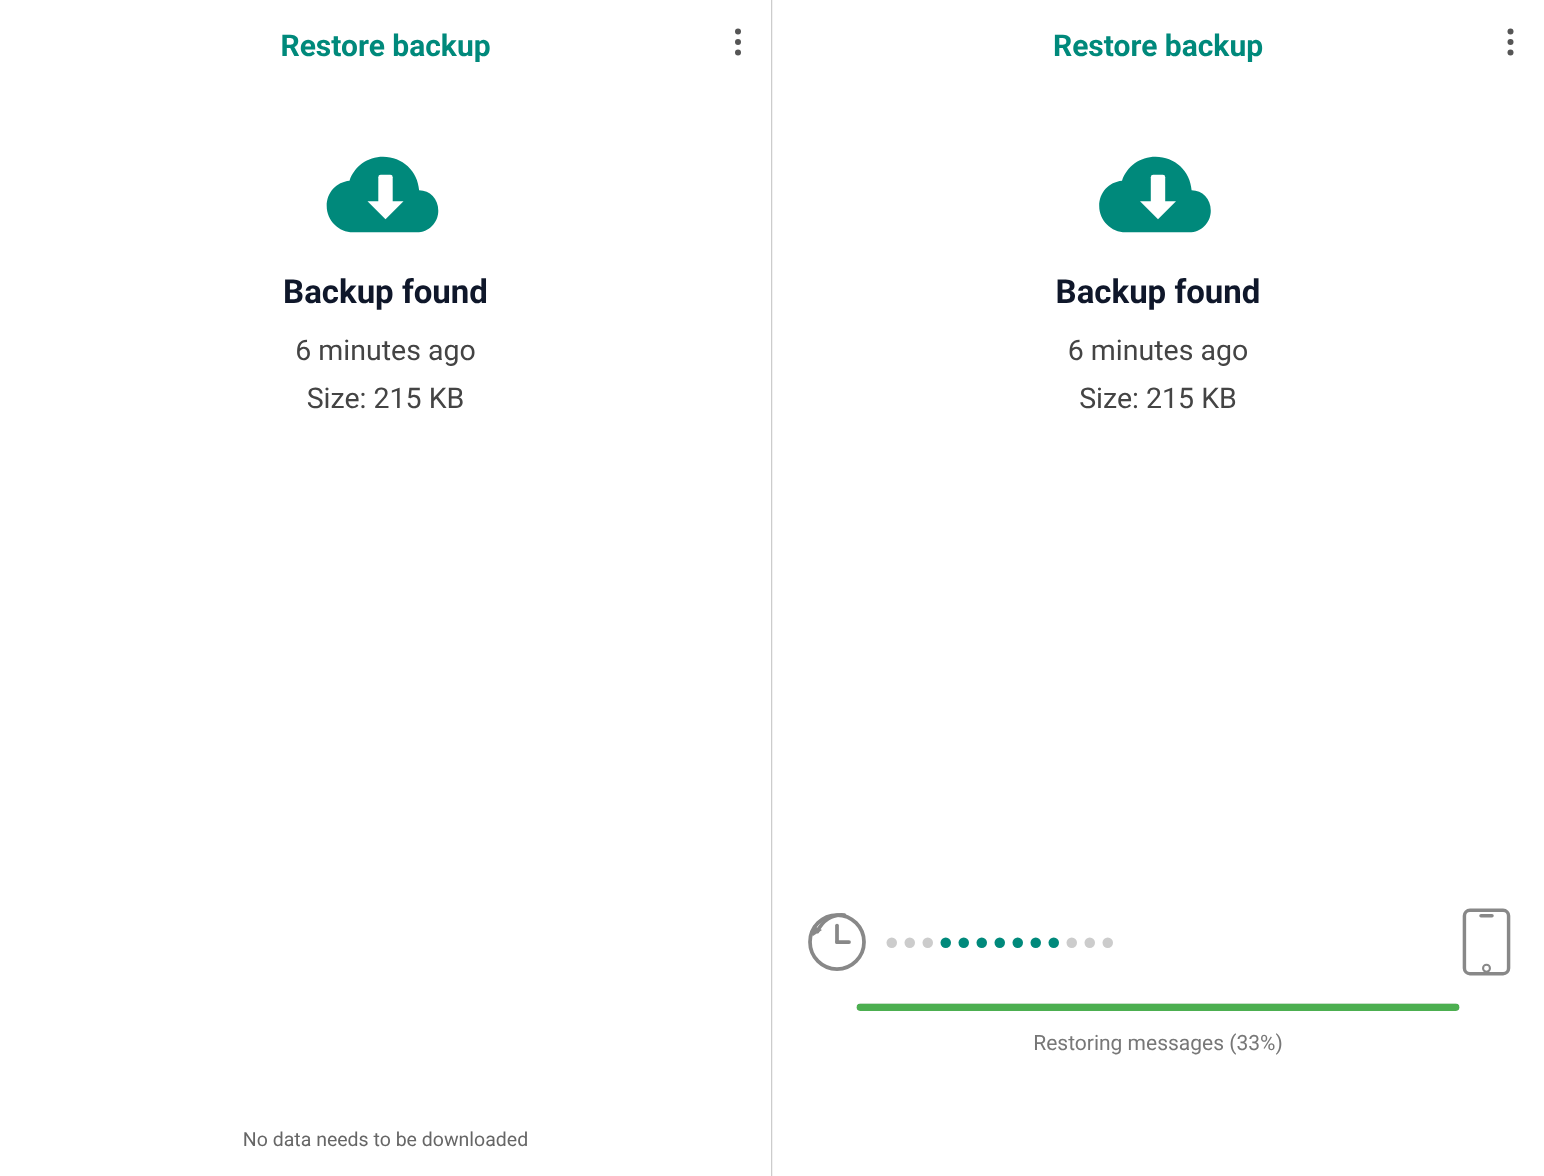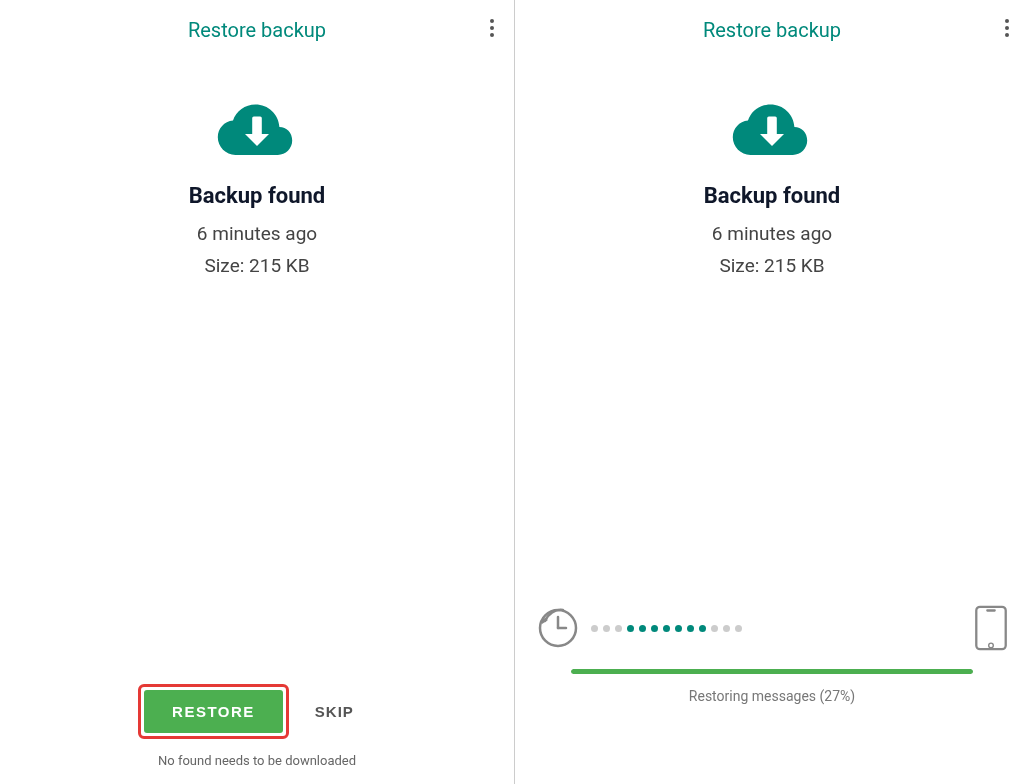--- a/index.html
+++ b/index.html
@@ -32,21 +32,21 @@
       width: 100%;
       display: flex;
       align-items: center;
       justify-content: center;
       padding: 18px 16px 14px 16px;
       position: relative;
     }
 
     .panel-title {
       font-size: 20px;
-      font-weight: 400;
+      font-weight: 700;
       color: #00897b;
       text-align: left;
     }
 
     .more-icon {
       position: absolute;
       right: 16px;
       top: 50%;
       transform: translateY(-50%);
       cursor: pointer;
@@ -249,27 +249,21 @@
     </svg>
   </div>
 
   <div class="backup-found-text">Backup found</div>
   <div class="backup-meta">
     <span>6 minutes ago</span><br>
     <span>Size: 215 KB</span>
   </div>
 
   <div class="panel1-bottom">
-    <div class="button-row">
-      <div class="restore-btn-wrapper">
-        <button class="restore-btn">RESTORE</button>
-      </div>
-      <button class="skip-btn">SKIP</button>
-    </div>
-    <div class="no-download-text">No found needs to be downloaded</div>
+    <div class="no-download-text">No data needs to be downloaded</div>
   </div>
 
 </div>
 
 <div class="divider"></div>
 
 <div class="panel">
 
   <div class="panel-header">
     <span class="panel-title">Restore backup</span>
@@ -325,16 +319,16 @@
         <rect x="2" y="2" width="32" height="46" rx="4" ry="4" stroke="#888" stroke-width="2.5" fill="none"></rect>
         <line x1="14" y1="6" x2="22" y2="6" stroke="#888" stroke-width="2.5" stroke-linecap="round"></line>
         <circle cx="18" cy="44" r="2.5" stroke="#888" stroke-width="1.5" fill="none"></circle>
       </svg>
     </div>
 
     <div class="progress-bar-wrap">
       <div class="progress-bar-fill" id="progress-fill" style="width: 100%;"></div>
     </div>
 
-    <div class="restoring-text">Restoring messages (27%)</div>
+    <div class="restoring-text">Restoring messages (33%)</div>
   </div>
 
 </div>
 
 </body></html>

